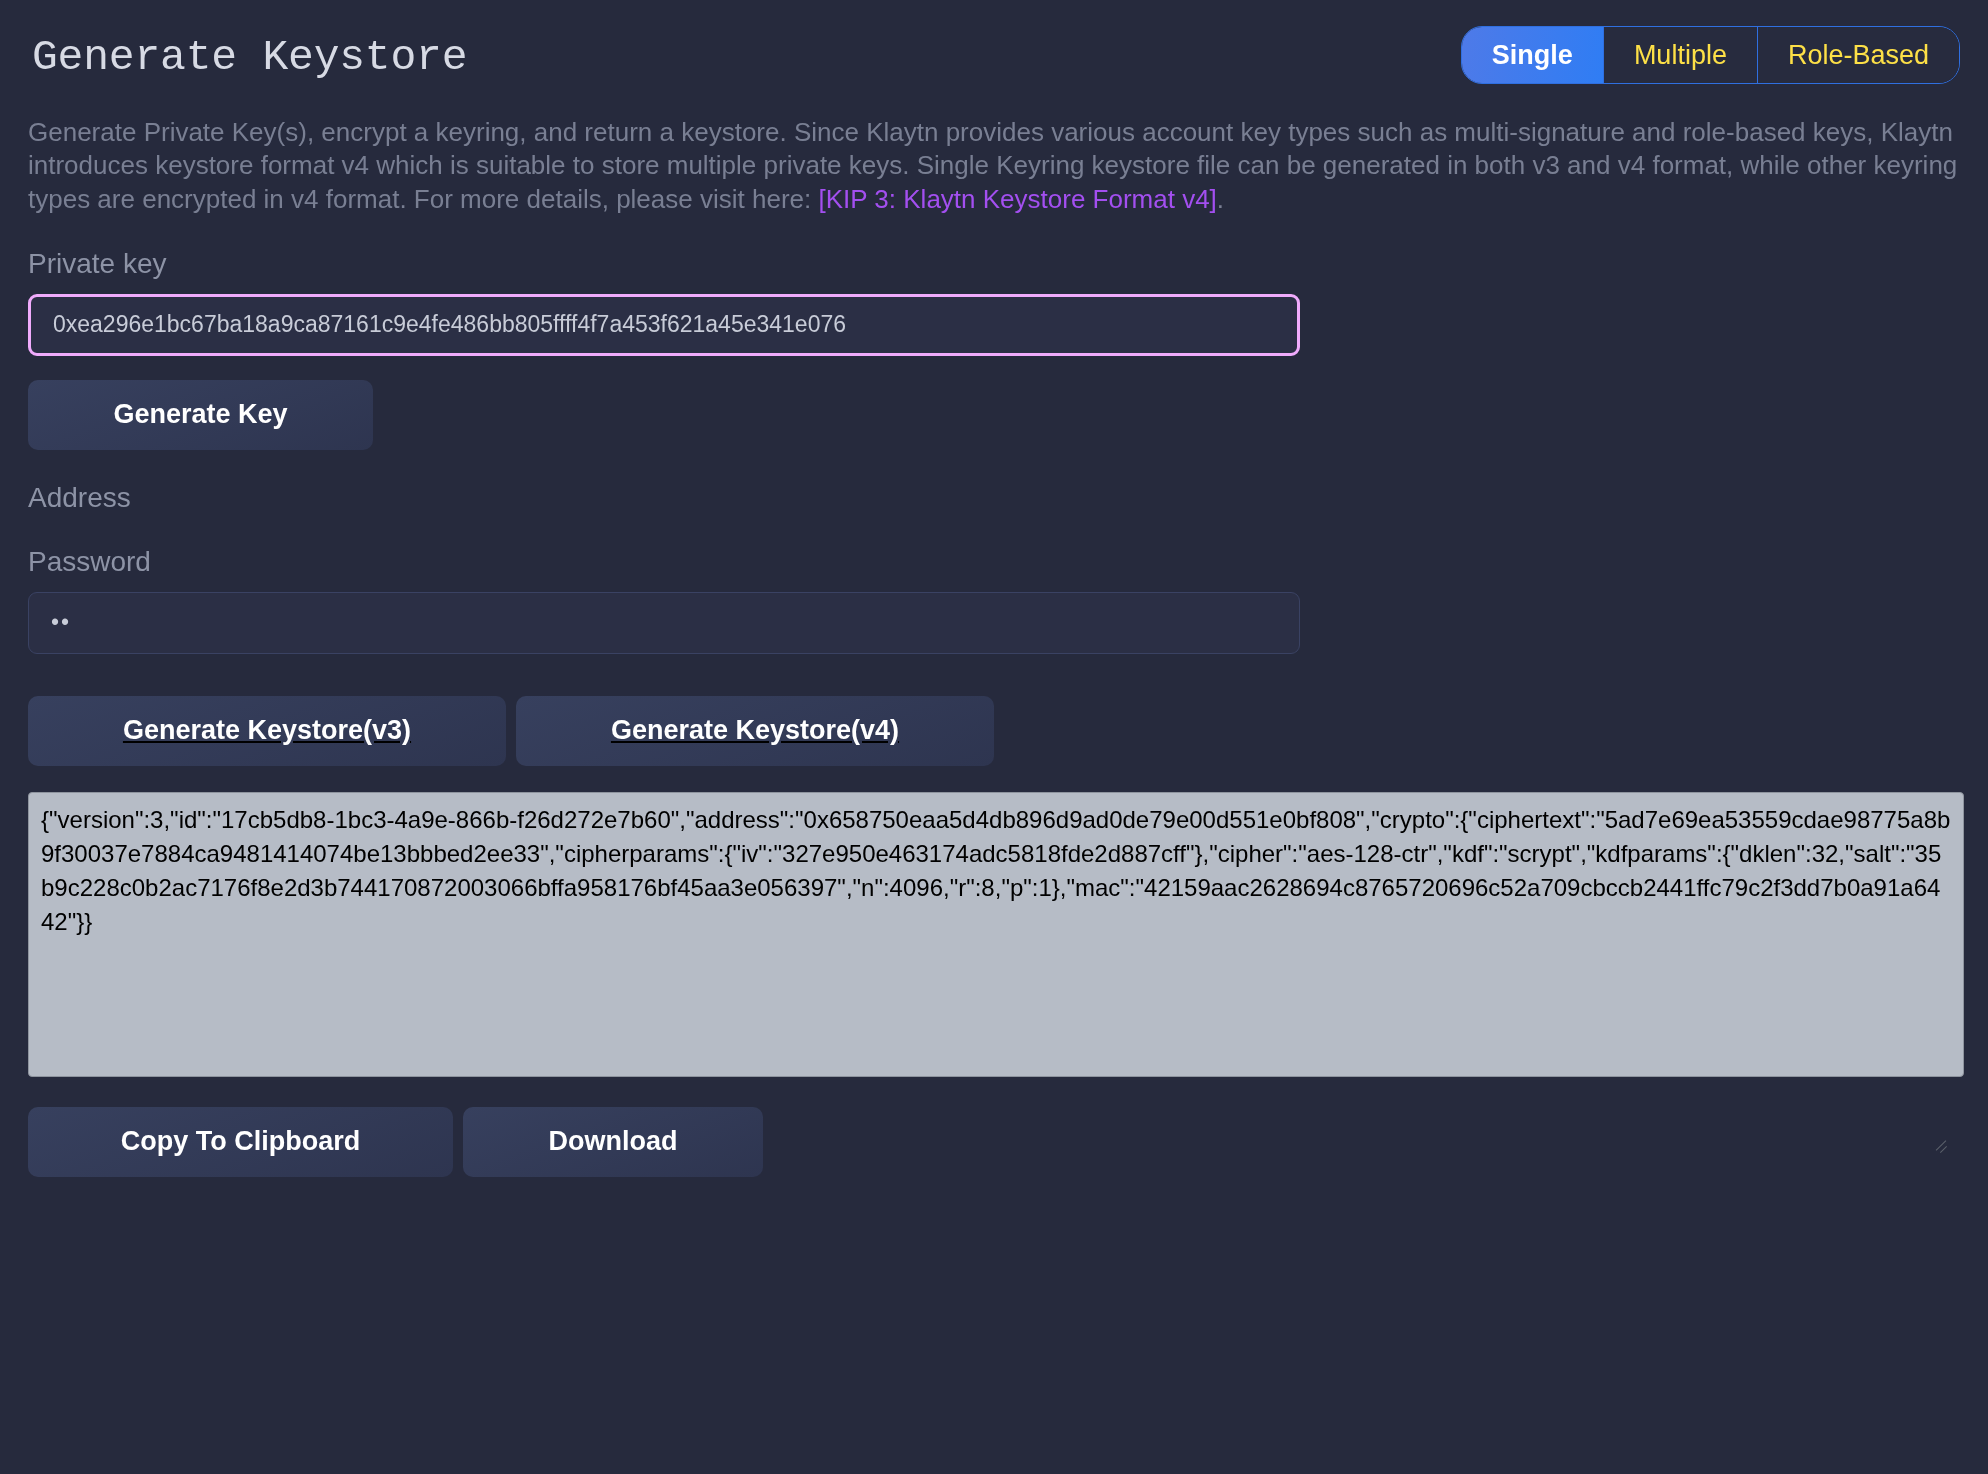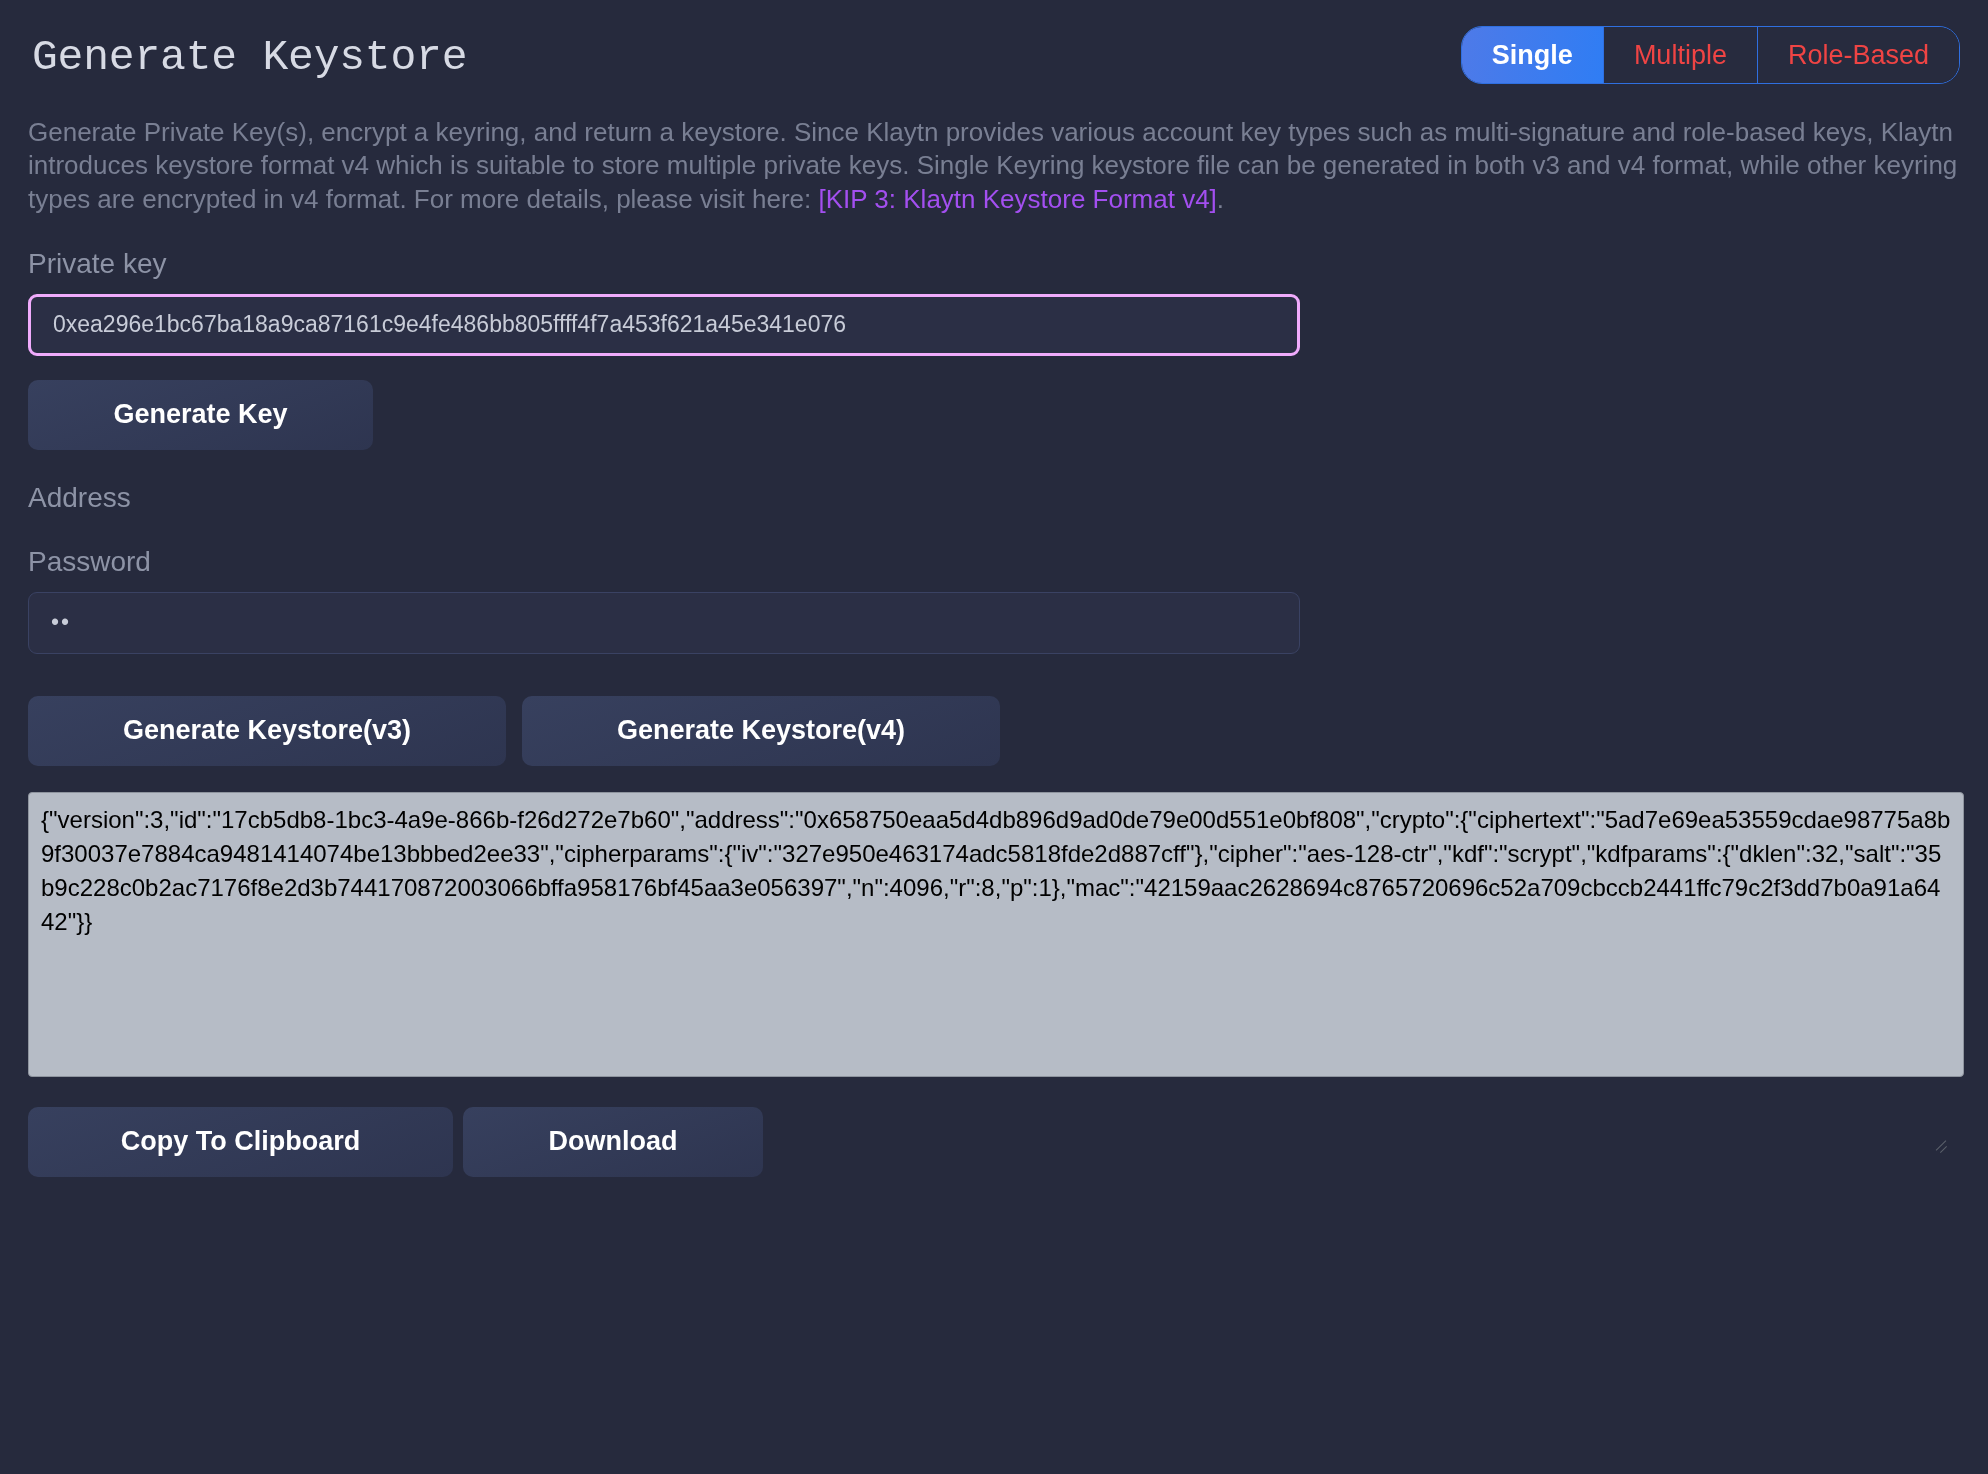--- a/index.html
+++ b/index.html
@@ -43,21 +43,21 @@
     border-radius: 21px;
     overflow: hidden;
     border: 1px solid #2f6fe0;
   }
   .tab {
     display: flex;
     align-items: center;
     justify-content: center;
     padding: 0 30px;
     font-size: 27px;
-    color: #ef4444;
+    color: #fde047;
     background: #272b3e;
     border-right: 1px solid #2f6fe0;
     cursor: pointer;
     white-space: nowrap;
   }
   .tab:last-child { border-right: none; }
   .tab.active {
     background: linear-gradient(100deg, #4e7ae8 0%, #2f7df4 100%);
     color: #ffffff;
     font-weight: 700;
@@ -118,21 +118,21 @@
     background: linear-gradient(160deg, #37405e 0%, #2e3550 100%);
     border: none;
     color: #ffffff;
     font-size: 27px;
     font-weight: 700;
     font-family: "Liberation Sans", sans-serif;
     cursor: pointer;
     padding: 0 34px;
   }
   .btn-generate-key { width: 345px; margin-top: 24px; }
-  .btn-row { margin-top: 42px; display: flex; gap: 16px; }
+  .btn-row { margin-top: 42px; display: flex; gap: 10px; text-decoration: underline; }
   .btn-ks3 { width: 478px; }
   .btn-ks4 { width: 478px; text-align: right; }
   .btn-row-bottom { margin-top: 30px; display: flex; gap: 10px; }
   .btn-copy { width: 425px; }
   .btn-download { width: 300px; }
 
   
   .output-box {
     margin-top: 26px;
     width: 1936px;

